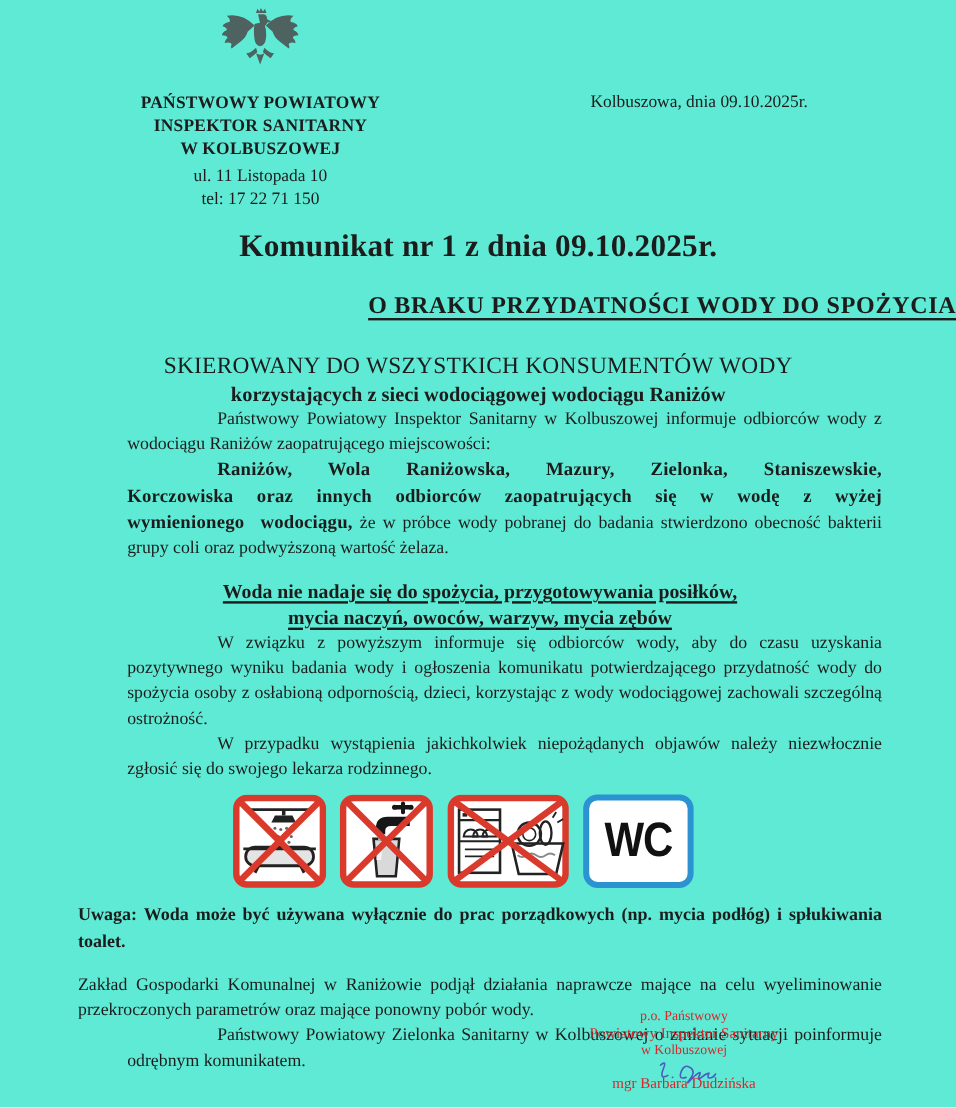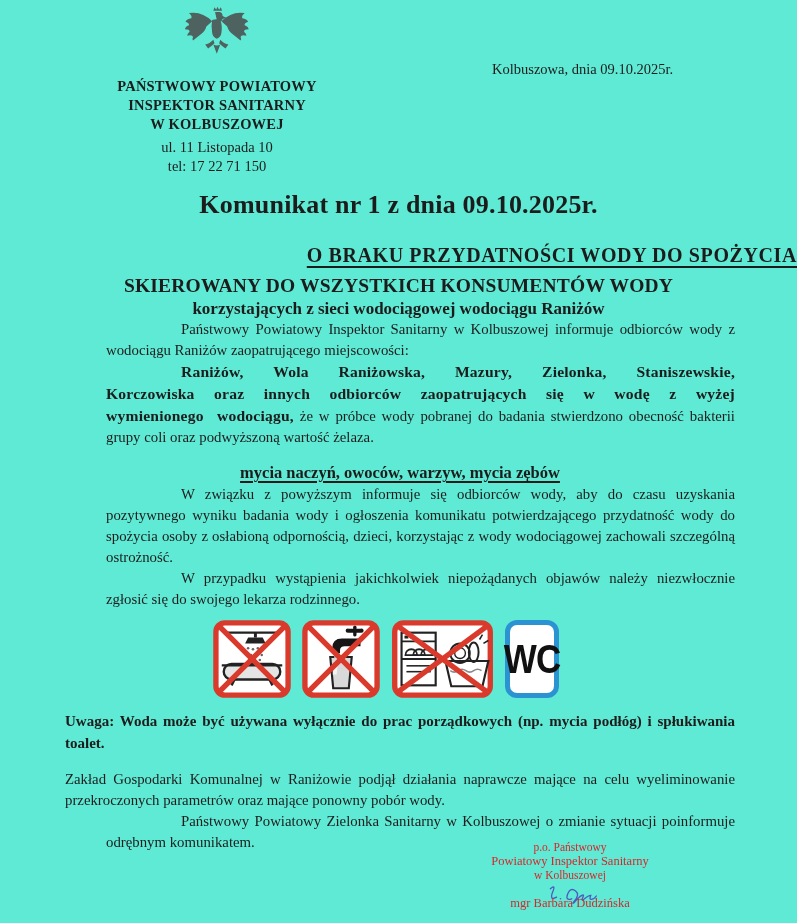--- a/index.html
+++ b/index.html
@@ -15,37 +15,37 @@
 
   
   .header{position:relative;padding-top:5px;}
   .header-left{width:330px;margin-left:52px;text-align:center;}
   .eagle-wrap{height:60px;display:flex;justify-content:center;align-items:flex-start;margin-bottom:12px;}
   .eagle-svg{height:58px;width:auto;opacity:.86;}
   .office-line{font-weight:bold;font-size:14.5px;line-height:19px;letter-spacing:.2px;}
   .addr-line{font-size:14.5px;line-height:19px;}
   .addr-block{margin-top:4px;}
   .dateline{
-    position:absolute;top:61px;left:492px;
+    position:absolute;top:77px;left:492px;
     font-size:14.5px;white-space:nowrap;
   }
 
   
   .title{
     text-align:center;margin-top:14px;
     font-size:26px;font-weight:bold;letter-spacing:.2px;
   }
   .subject{
     text-align:right;margin-top:24px;
     font-size:20px;font-weight:bold;letter-spacing:.6px;
     text-decoration:underline;text-decoration-thickness:2px;text-underline-offset:4px;
   }
   .addressee1{
-    text-align:center;margin-top:8px;
-    font-size:19.5px;font-weight:bold;letter-spacing:.2px;
+    text-align:center;margin-top:28px;
+    font-size:19.5px;font-weight:normal;letter-spacing:.2px;
   }
   .addressee2{
     text-align:center;margin-top:2px;
     font-size:17px;font-weight:bold;
   }
 
   
   .content{padding:0 62px 0 65px;}
   p.body-par{
     margin:0;font-size:14.8px;line-height:21px;text-align:justify;
@@ -67,21 +67,21 @@
   .after-note{margin-top:11px;}
 
   
   .icon-row{
     margin-top:8px;height:82px;
     display:flex;justify-content:center;align-items:center;gap:11px;
     transform:translateX(-14px);
   }
   .icon-row svg{display:block;}
   .wc-box{
-    width:54px;height:78px;box-sizing:border-box;
+    width:92px;height:78px;box-sizing:border-box;
     border:5px solid #2b93d1;border-radius:12px;background:#fff;
     display:flex;align-items:center;justify-content:center;
   }
   .wc-text{
     font-family:"Liberation Sans","DejaVu Sans",sans-serif;
     font-weight:bold;font-size:35px;letter-spacing:-1px;color:#111;
     transform:scaleY(1.15);
   }
 
   
@@ -132,20 +132,21 @@
   <div class="addressee1">SKIEROWANY DO WSZYSTKICH KONSUMENTÓW WODY</div>
   <div class="addressee2">korzystających z sieci wodociągowej wodociągu Raniżów</div>
 
   <div class="content">
 
     <p class="body-par indent mt-first">Państwowy Powiatowy Inspektor Sanitarny w Kolbuszowej informuje odbiorców wody z wodociągu Raniżów zaopatrującego miejscowości:</p>
 
     <p class="body-par indent"><span class="bold-stretch">Raniżów, Wola Raniżowska, Mazury, Zielonka, Staniszewskie, Korczowiska oraz innych odbiorców zaopatrujących się w wodę z wyżej wymienionego wodociągu,</span><span> że w próbce wody pobranej do badania stwierdzono obecność bakterii grupy coli oraz podwyższoną wartość żelaza.</span></p>
 
     <div class="warning">
+      <div><span class="u">Woda nie nadaje się do spożycia, przygotowywania posiłków,</span></div>
       <div><span class="u">mycia naczyń, owoców, warzyw, mycia zębów</span></div>
     </div>
 
     <p class="body-par indent mt-par">W związku z powyższym informuje się odbiorców wody, aby do czasu uzyskania pozytywnego wyniku badania wody i ogłoszenia komunikatu potwierdzającego przydatność wody do spożycia osoby z osłabioną odpornością, dzieci, korzystając z wody wodociągowej zachowali szczególną ostrożność.</p>
     <p class="body-par indent">W przypadku wystąpienia jakichkolwiek niepożądanych objawów należy niezwłocznie zgłosić się do swojego lekarza rodzinnego.</p>
 
     <div class="icon-row">
 
       <svg width="78" height="78" viewBox="0 0 80 80">
         <rect x="3" y="3" width="74" height="74" rx="9" fill="#ffffff" stroke="#d93a2b" stroke-width="5.5"></rect>

